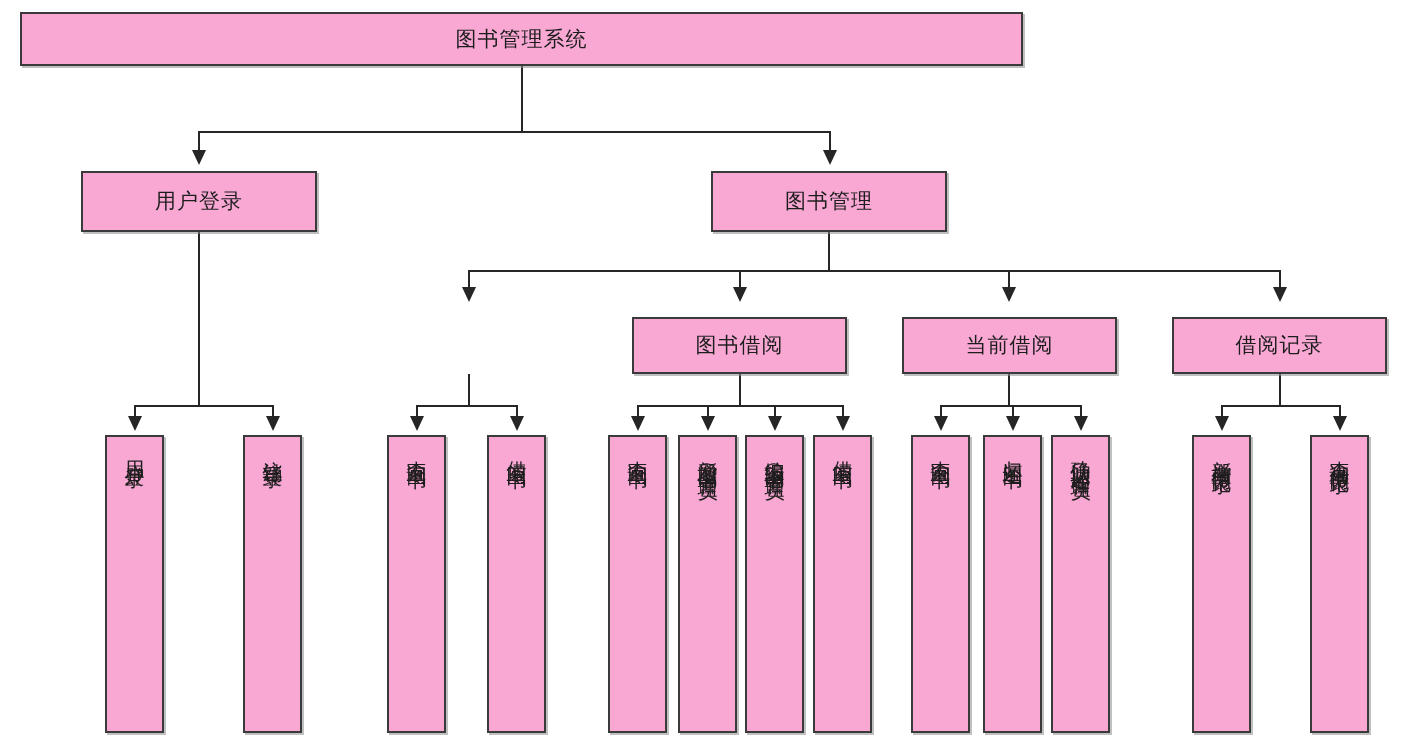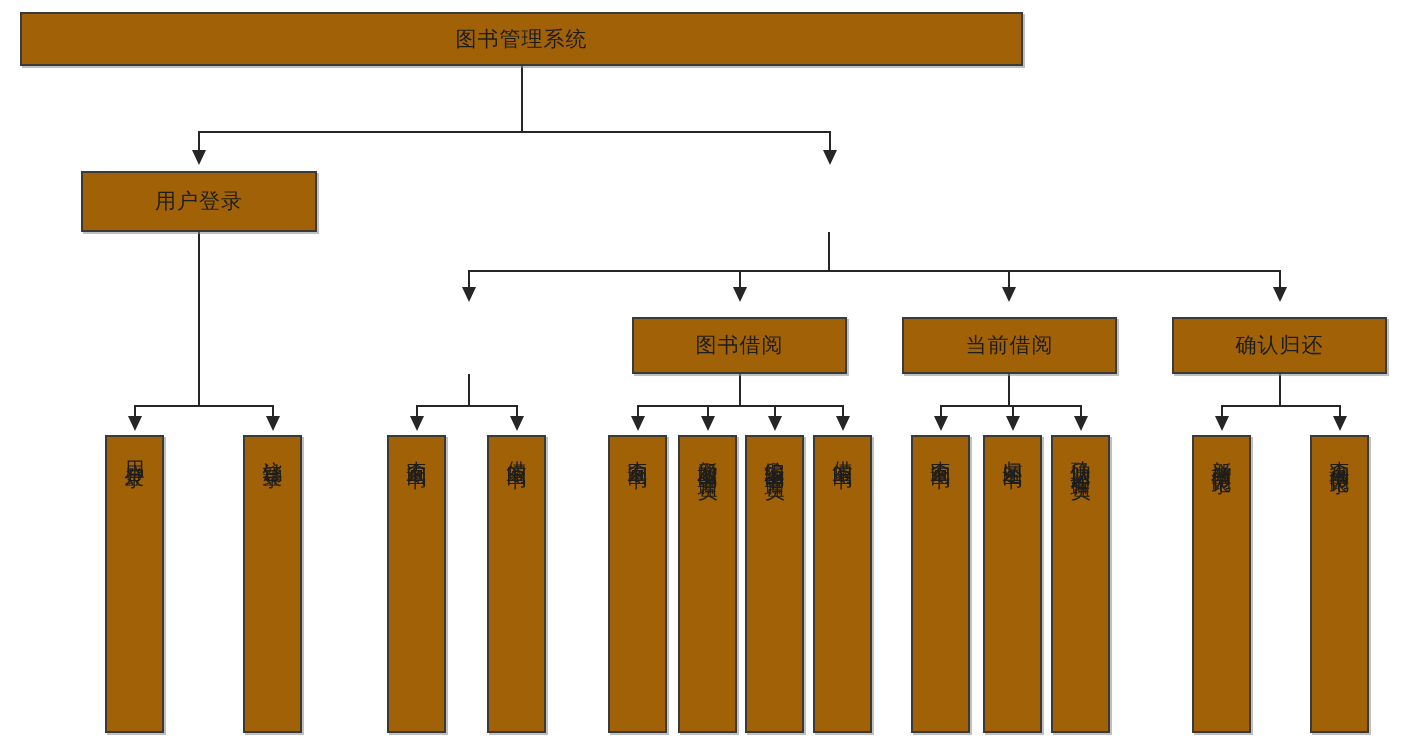--- a/index.html
+++ b/index.html
@@ -17,21 +17,21 @@
     width: 1405px;
     height: 747px;
     background: #ffffff;
     overflow: hidden;
   }
 
   
   .node {
     position: absolute;
     box-sizing: border-box;
-    background: #a16207;
+    background: #f9a8d4;
     border: 2px solid #3a3a3a;
     box-shadow: 2px 2px 0 0 rgba(140,140,140,0.55);
     display: flex;
     align-items: center;
     justify-content: center;
     text-align: center;
   }
   .node-label {
     font-size: 21px;
     line-height: 1.15;
@@ -156,29 +156,32 @@
     <div class="arrow" style="left:1333px; top:416px;"></div>
   </div>
 
   <div class="node horizontal" style="left:20px; top:12px; width:1003px; height:54px;">
     <span class="node-label">图书管理系统</span>
   </div>
 
   <div class="node horizontal" style="left:81px; top:171px; width:236px; height:61px;">
     <span class="node-label">用户登录</span>
   </div>
+  <div class="node horizontal" style="left:711px; top:171px; width:236px; height:61px;">
+    <span class="node-label">图书管理</span>
+  </div>
 
   <div class="node horizontal" style="left:632px; top:317px; width:215px; height:57px;">
     <span class="node-label">图书借阅</span>
   </div>
   <div class="node horizontal" style="left:902px; top:317px; width:215px; height:57px;">
     <span class="node-label">当前借阅</span>
   </div>
   <div class="node horizontal" style="left:1172px; top:317px; width:215px; height:57px;">
-    <span class="node-label">确认归还</span>
+    <span class="node-label">借阅记录</span>
   </div>
 
   <div class="node vertical" style="left:105px; top:435px; width:59px; height:298px;">
     <span class="node-label">用户登录</span>
   </div>
   <div class="node vertical" style="left:243px; top:435px; width:59px; height:298px;">
     <span class="node-label">注销登录</span>
   </div>
 
   <div class="node vertical" style="left:387px; top:435px; width:59px; height:298px;">

